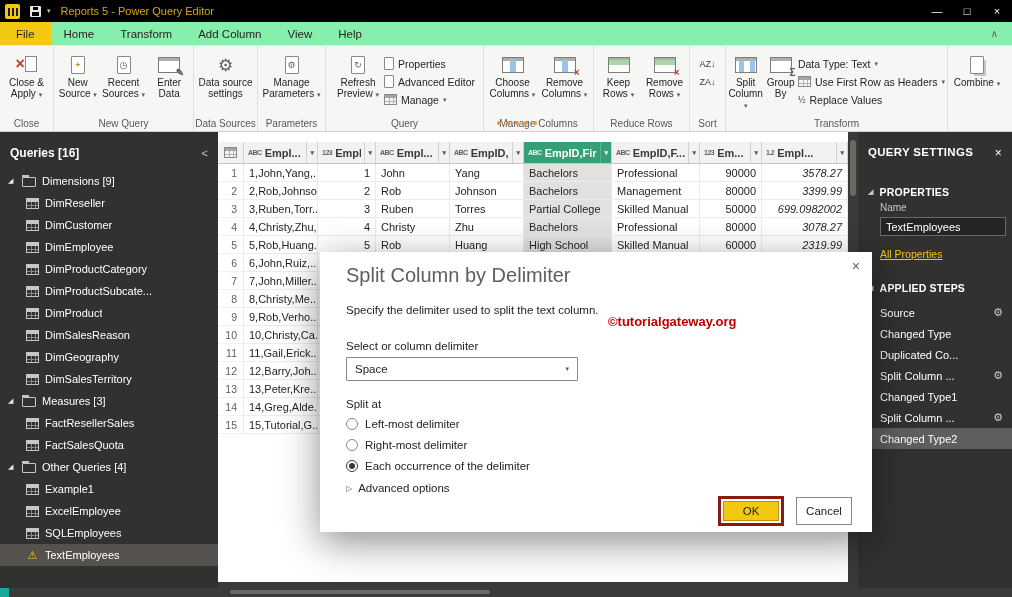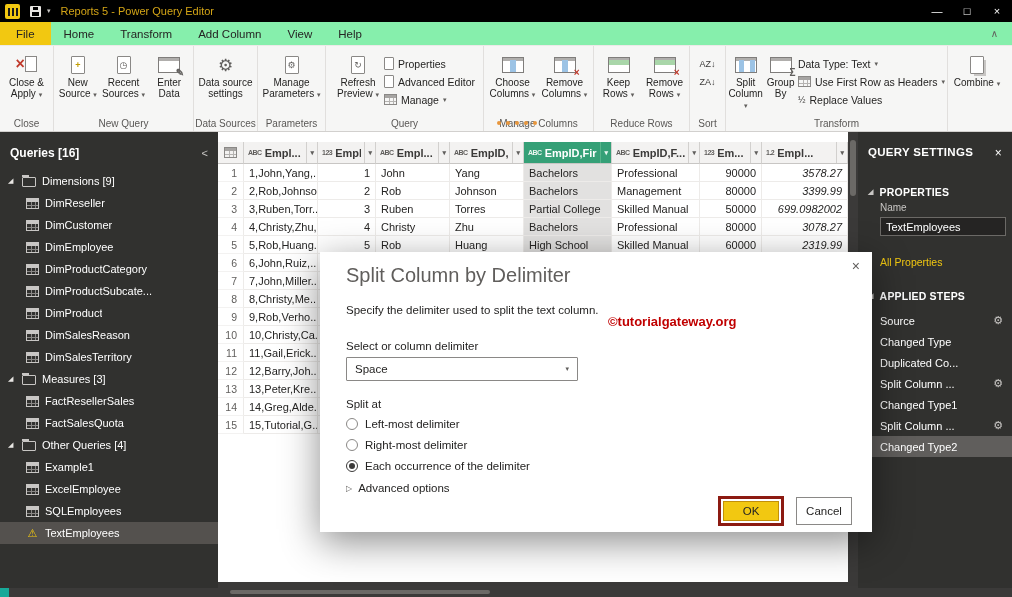--- a/index.html
+++ b/index.html
@@ -101,21 +101,21 @@
 
   
   .settings{position:absolute;left:858px;top:132px;right:0;bottom:9px;background:#31312F;color:#FFF;overflow:hidden}
   .s-header{display:flex;justify-content:space-between;align-items:flex-start;padding:14px 10px 0;font-size:11.5px;font-weight:bold;letter-spacing:.3px}
   .s-close{color:#FFF;font-size:12px;font-weight:normal}
   .s-sec{display:flex;align-items:center;gap:6px;font-weight:bold;font-size:10.5px;margin:26px 10px 0;letter-spacing:.2px}
   .s-sec.applied{margin-top:22px}
   .tri{font-size:7px;color:#C8C6C4}
   .s-namelbl{margin:4px 10px 0 22px;font-size:10px;color:#C8C6C4}
   .s-input{margin:4px 10px 0 22px;height:19px;background:#252423;border:1px solid #6B6966;color:#FFF;font-size:11px;padding:0 5px;display:flex;align-items:center;width:126px}
-  .s-allprops{margin:20px 10px 0 22px;font-size:10.5px;color:#F2C811;display:inline-block}
+  .s-allprops{margin:12px 10px 0 22px;font-size:10.5px;color:#F2C811;text-decoration:underline;display:inline-block}
   .steps{margin-top:8px}
   .step{display:flex;align-items:center;height:21px;padding:0 9px 0 22px;font-size:11px}
   .step .gear{margin-left:auto;font-size:11px;color:#C8C6C4}
   .step.sel{background:#605E5C;padding-left:6px}
   .step .del{width:12px;margin-right:4px;font-size:10px;color:#FFF;flex:none}
   .s-lbl{white-space:nowrap;overflow:hidden}
 
   
   .dialog{position:absolute;left:320px;top:252px;width:552px;height:280px;background:#FFF;box-shadow:0 10px 36px rgba(0,0,0,.45);z-index:10}
   .d-close{position:absolute;top:6px;right:12px;font-size:14px;color:#605E5C}
@@ -396,20 +396,24 @@
           <div class="q-item">
             <span class="tic light"></span>
             <span class="q-lbl">DimProduct</span>
           </div>
 
           <div class="q-item">
             <span class="tic light"></span>
             <span class="q-lbl">DimSalesReason</span>
           </div>
 
+          <div class="q-item">
+            <span class="tic light"></span>
+            <span class="q-lbl">DimGeography</span>
+          </div>
 
           <div class="q-item">
             <span class="tic light"></span>
             <span class="q-lbl">DimSalesTerritory</span>
           </div>
         </div>
       <div class="q-folder">
         <span class="tree-caret">◢</span>
         <span class="folder"></span>
         <span class="q-lbl">Measures [3]</span>

